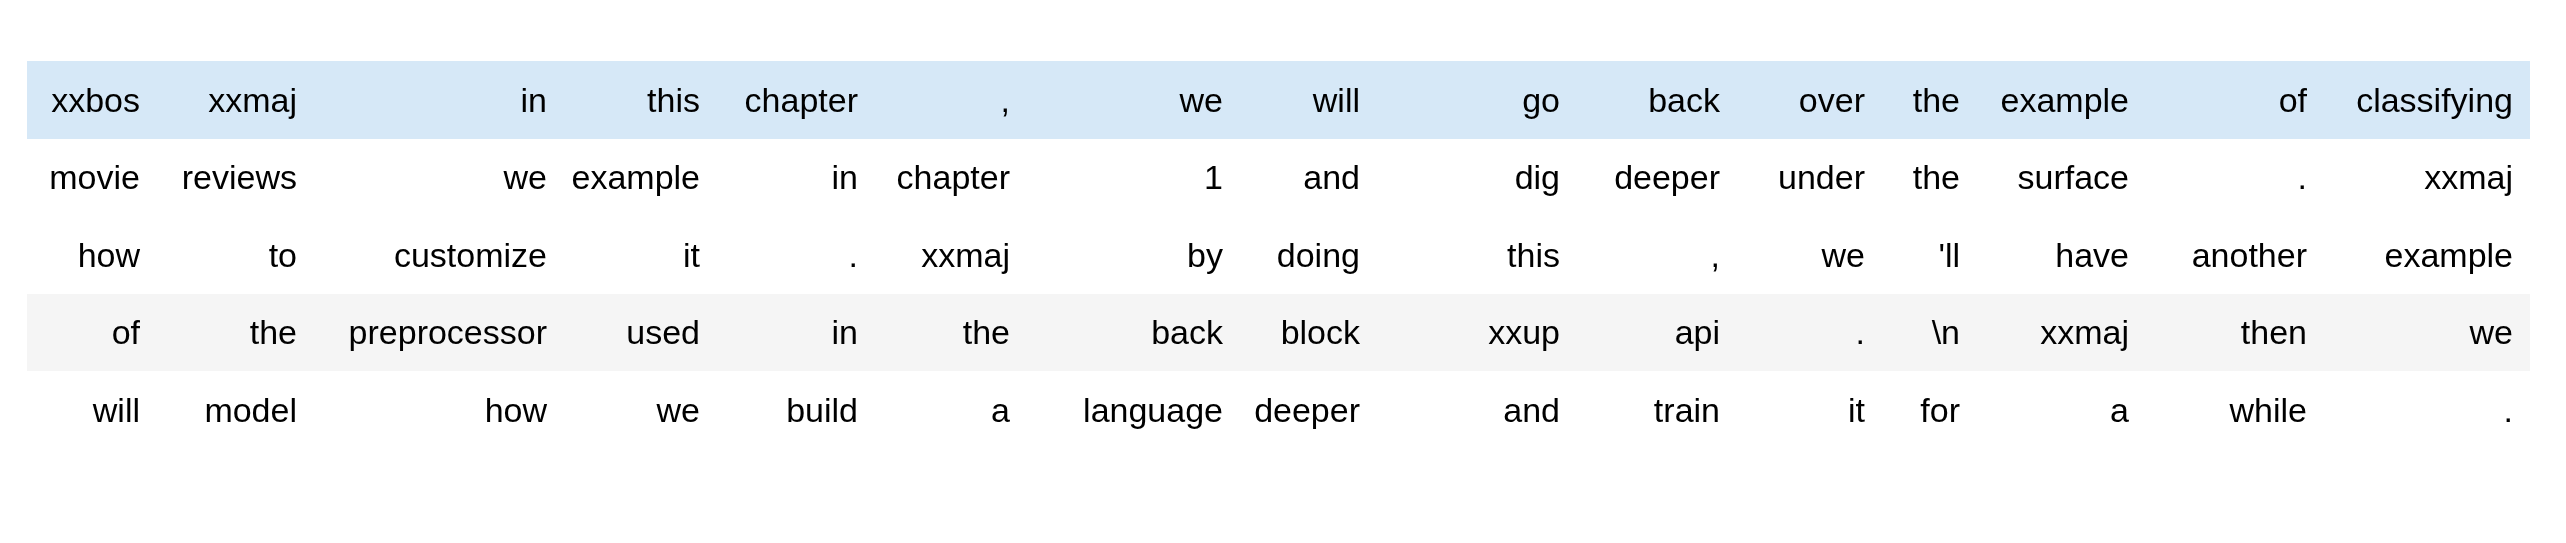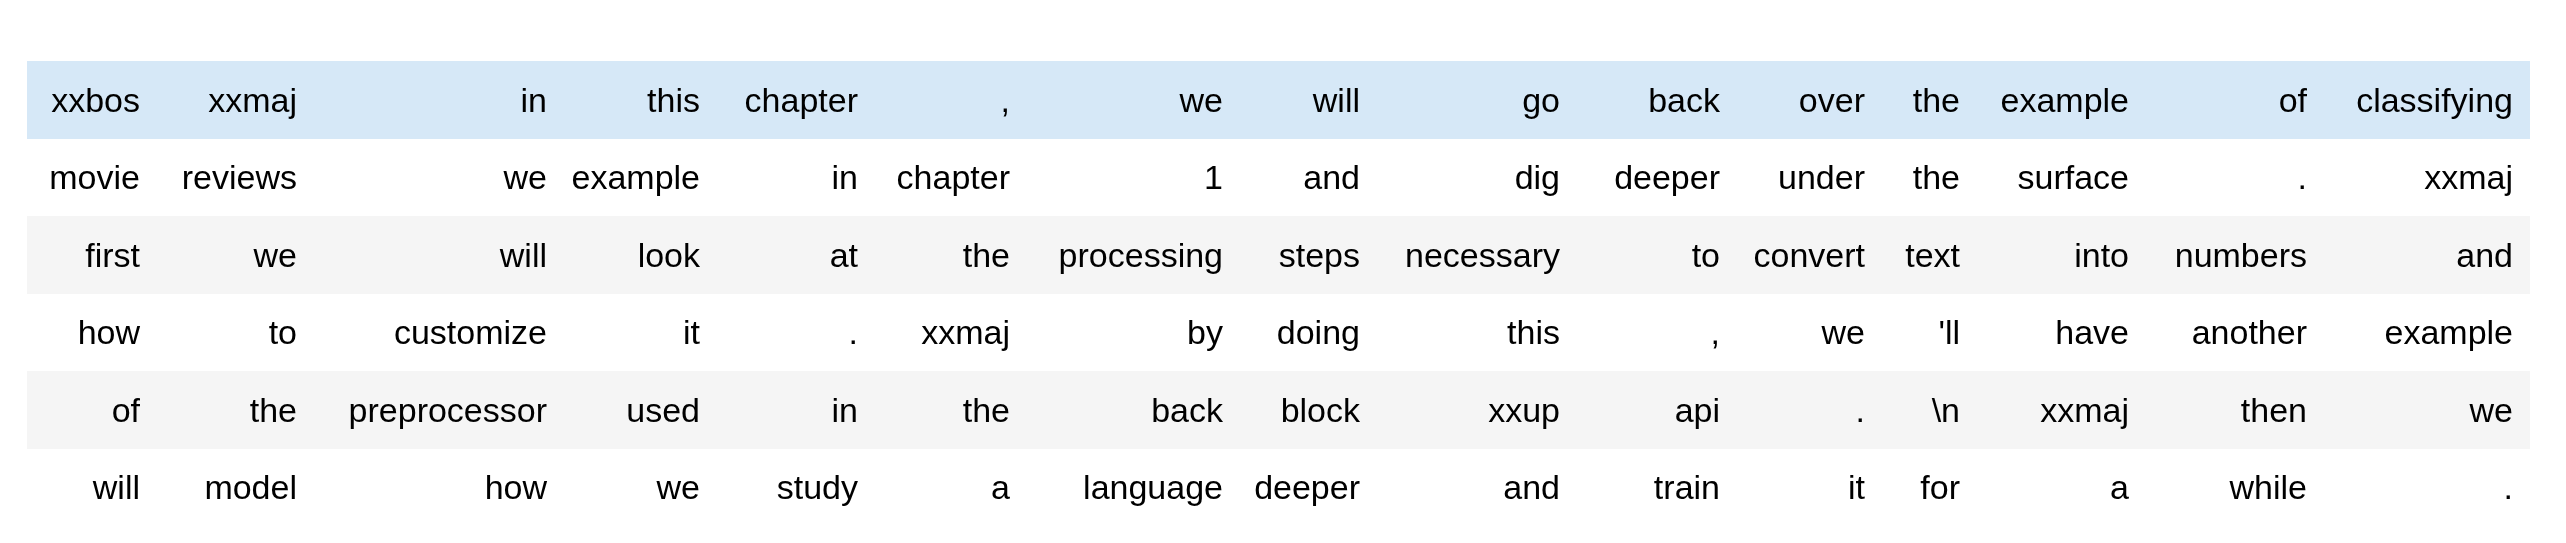--- a/index.html
+++ b/index.html
@@ -92,37 +92,20 @@
           <td>1</td>
           <td>and</td>
           <td>dig</td>
           <td>deeper</td>
           <td>under</td>
           <td>the</td>
           <td>surface</td>
           <td>.</td>
           <td>xxmaj</td>
         </tr>
-        <tr class="stripe">
-          <td>first</td>
-          <td>we</td>
-          <td>will</td>
-          <td>look</td>
-          <td>at</td>
-          <td>the</td>
-          <td>processing</td>
-          <td>steps</td>
-          <td>necessary</td>
-          <td>to</td>
-          <td>convert</td>
-          <td>text</td>
-          <td>into</td>
-          <td>numbers</td>
-          <td>and</td>
-        </tr>
         <tr class="plain">
           <td>how</td>
           <td>to</td>
           <td>customize</td>
           <td>it</td>
           <td>.</td>
           <td>xxmaj</td>
           <td>by</td>
           <td>doing</td>
           <td>this</td>
@@ -148,21 +131,21 @@
           <td>\n</td>
           <td>xxmaj</td>
           <td>then</td>
           <td>we</td>
         </tr>
         <tr class="plain">
           <td>will</td>
           <td>model</td>
           <td>how</td>
           <td>we</td>
-          <td>study</td>
+          <td>build</td>
           <td>a</td>
           <td>language</td>
           <td>deeper</td>
           <td>and</td>
           <td>train</td>
           <td>it</td>
           <td>for</td>
           <td>a</td>
           <td>while</td>
           <td>.</td>

